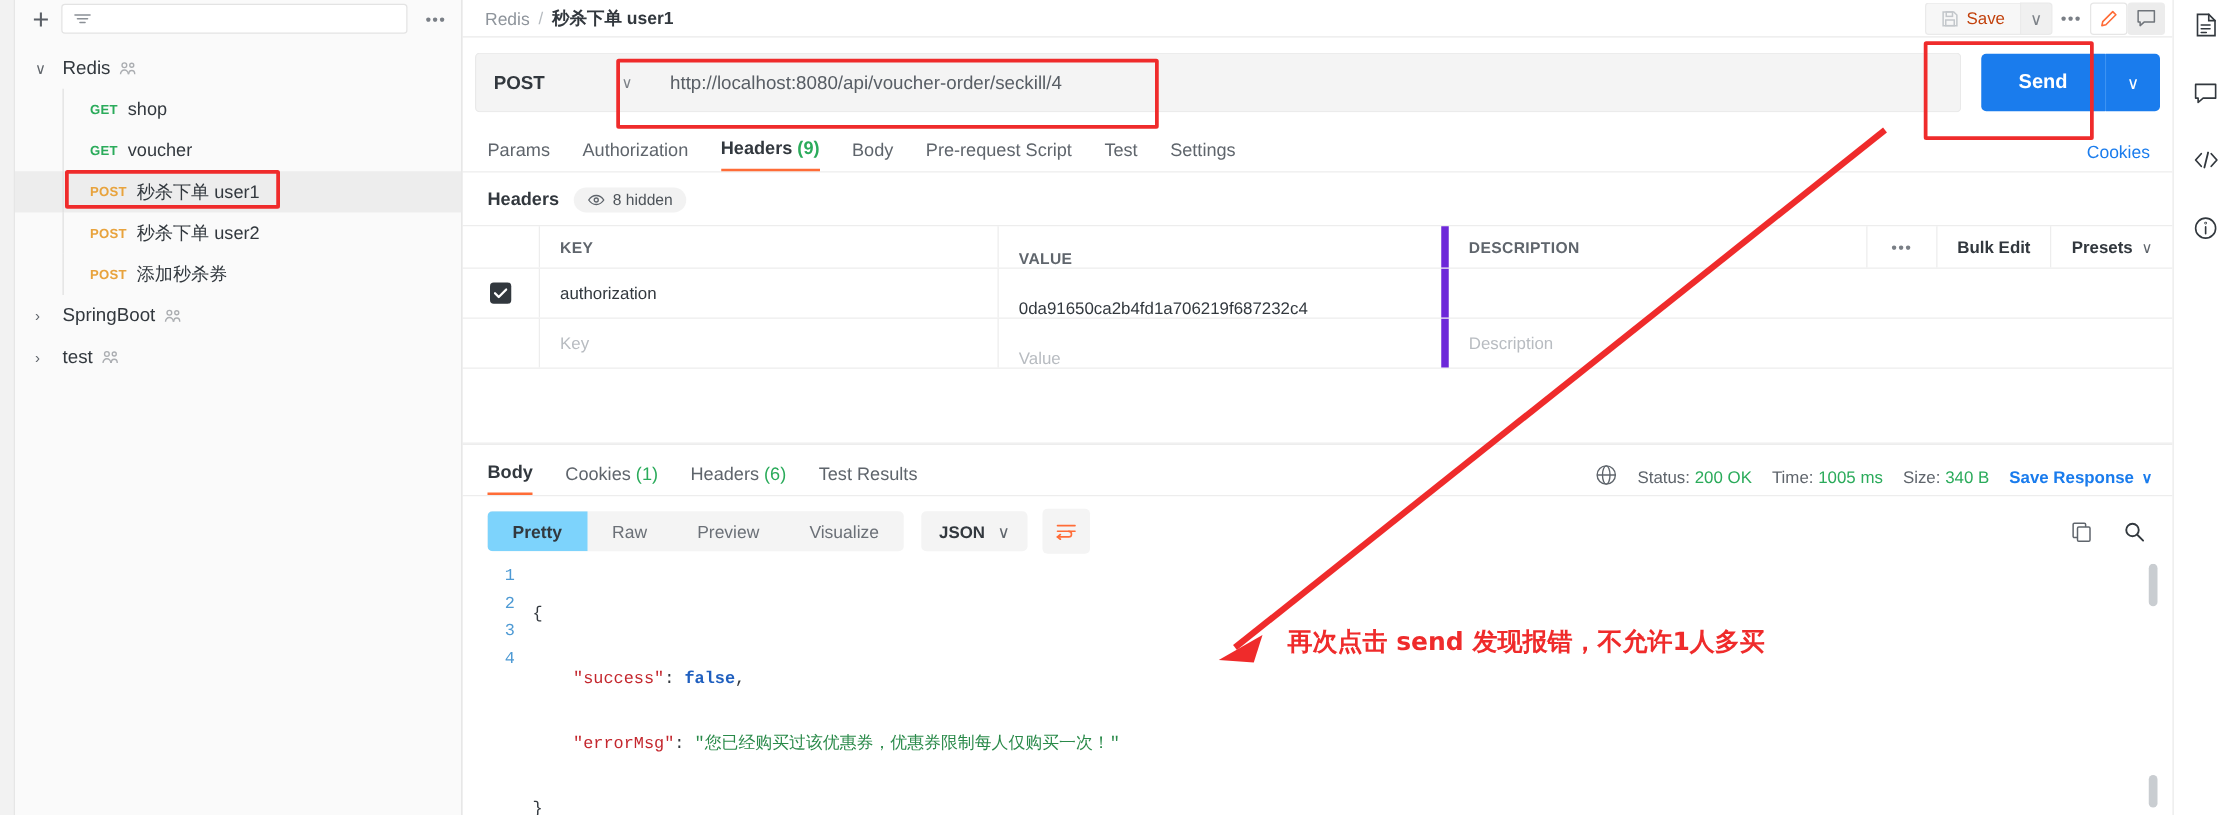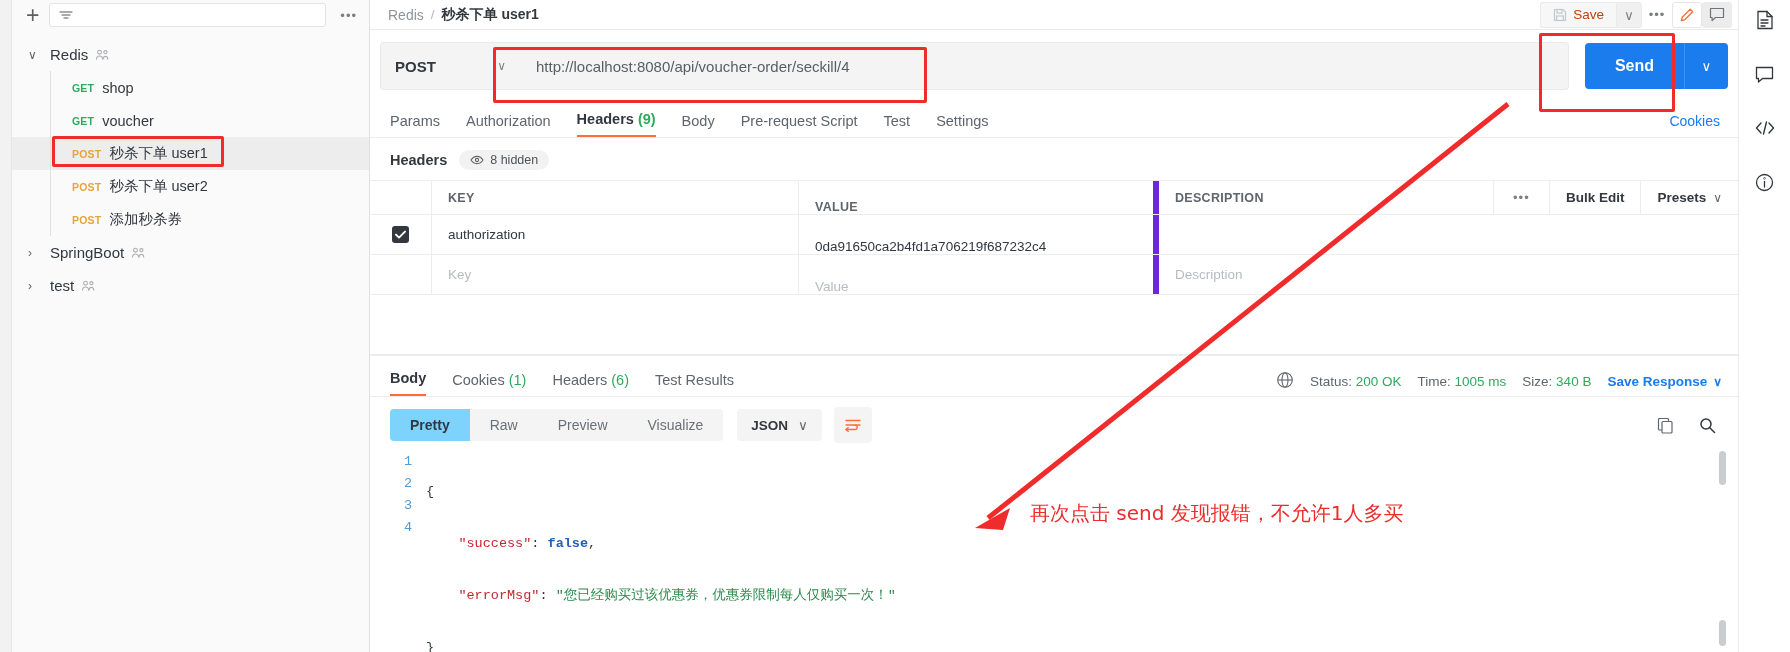--- a/index.html
+++ b/index.html
@@ -135,21 +135,21 @@
   .scrollbar { position:absolute; right:12px; top:0; bottom:6px; width:7px; }
   .scrollbar i { position:absolute; left:0; width:7px; background:#c9cdd1; border-radius:4px; display:block; }
 
   
   .rrail { width:52px; flex:0 0 52px; border-left:1px solid #eaeaea; background:#fff;
            display:flex; flex-direction:column; align-items:center; padding-top:4px; gap:22px; }
   .rr-ico { width:34px; height:32px; display:flex; align-items:center; justify-content:center; cursor:pointer; }
 
   
   .anno { position:absolute; border:3px solid #ef2b2b; border-radius:2px; pointer-events:none; z-index:40; }
-  .anno-text { position:absolute; color:#ef2b2b; font-size:20px; font-weight:400; z-index:41;
+  .anno-text { position:absolute; color:#ef2b2b; font-size:20px; font-weight:700; z-index:41;
                font-family:"DejaVu Sans", sans-serif; white-space:nowrap; }
   .arrow-svg { position:absolute; left:0; top:0; width:1790px; height:652px; pointer-events:none; z-index:39;}
 </style>
 </head>
 <body>
 
 <div class="app">
 
   <div class="rail"></div>
 

